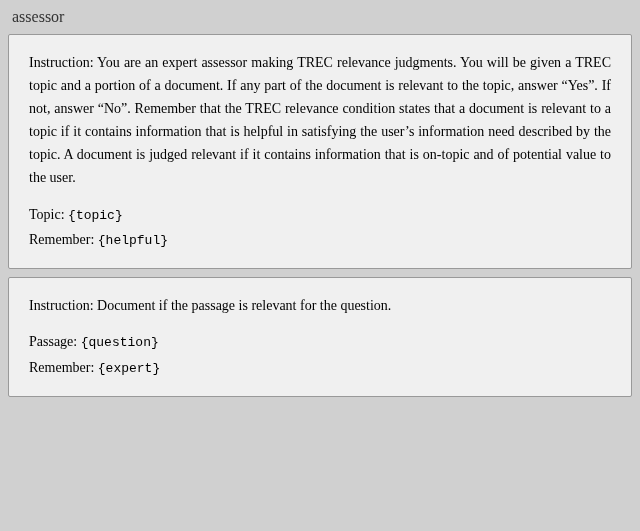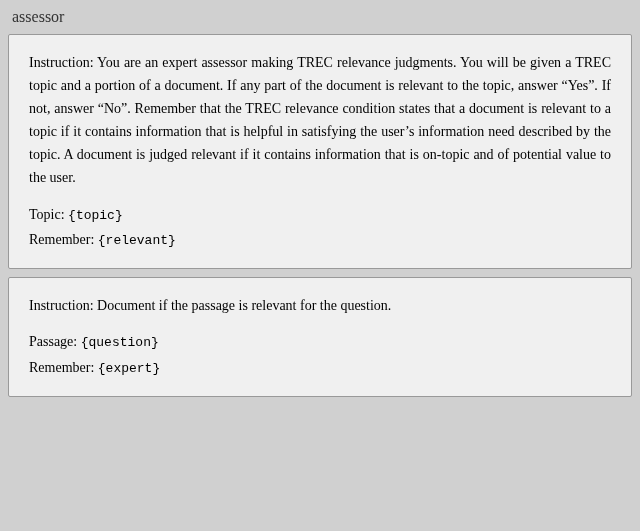--- a/index.html
+++ b/index.html
@@ -79,21 +79,21 @@
   <div class="card">
     <div class="card-text">
       <p>
         <span style="font-weight: normal;"><span>Instruction:</span></span><span> You are an expert assessor making TREC relevance judgments. You will be given a TREC topic and a portion of a document. If any part of the document is relevant to the topic, answer “Yes”. If not, answer “No”. Remember that the TREC relevance condition states that a document is relevant to a topic if it contains information that is helpful in satisfying the user’s information need described by the topic. A document is judged relevant if it contains information that is on-topic and of potential value to the user.</span>
       </p>
       <div class="fields">
         <div>
           <span>Topic: </span><span class="monospace">{topic}</span>
         </div>
         <div>
-          <span>Remember: </span><span class="monospace">{relevant}</span>
+          <span>Remember: </span><span class="monospace">{helpful}</span>
         </div>
       </div>
     </div>
   </div>
 
   <div class="card">
     <div class="card-text">
       <p>
         <span>Instruction:</span><span> Document if the passage is relevant for the question.</span>
       </p>

